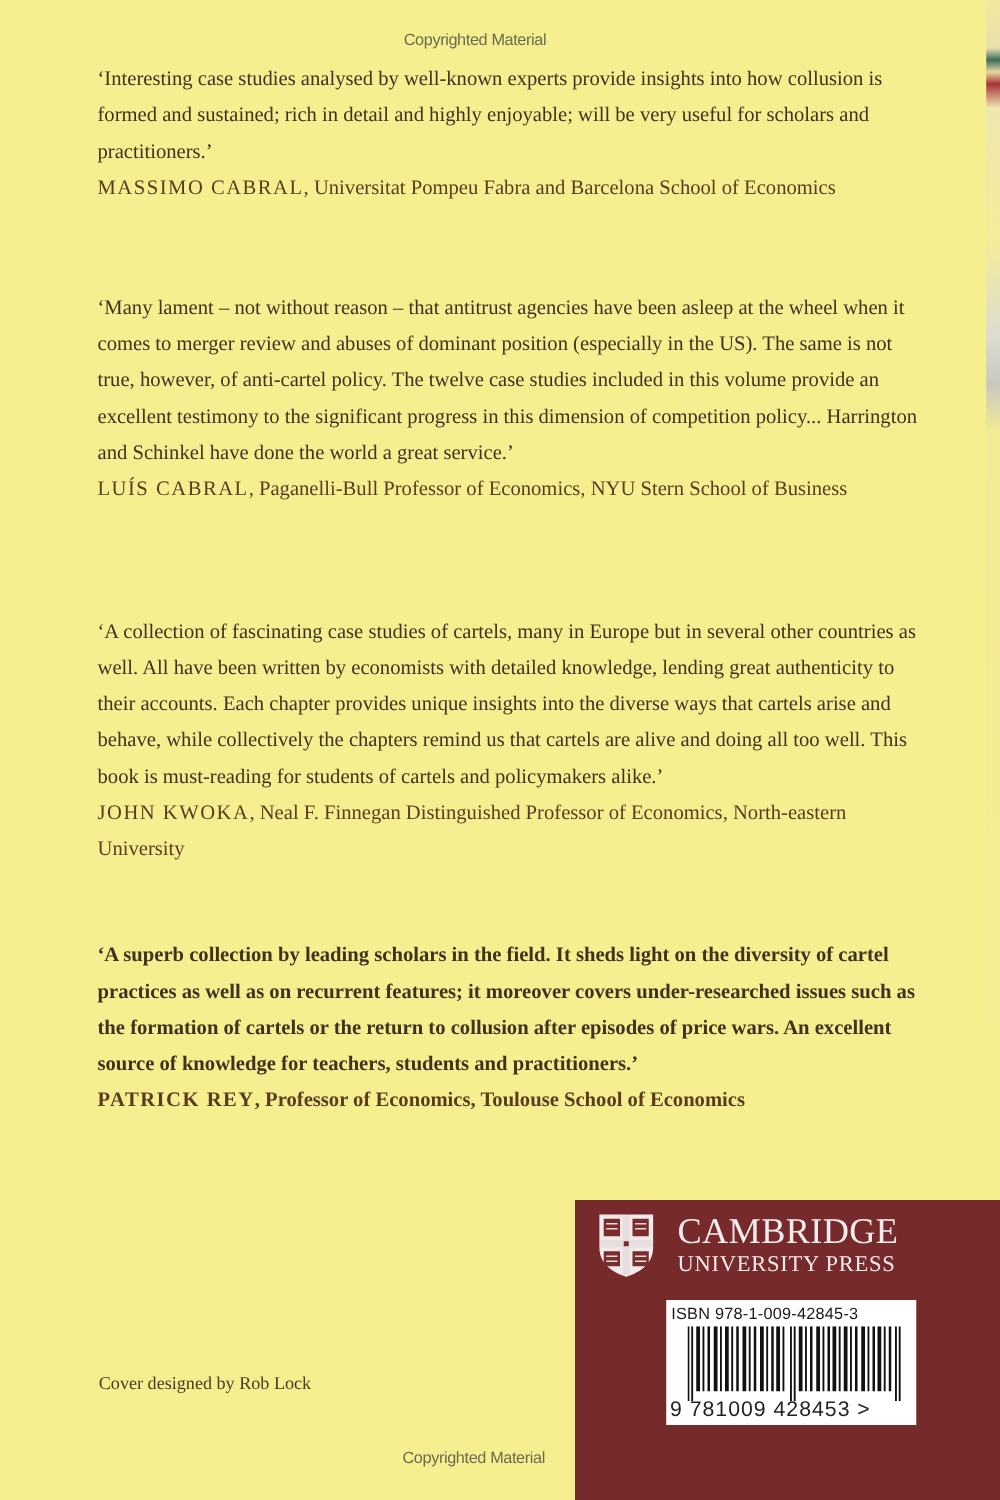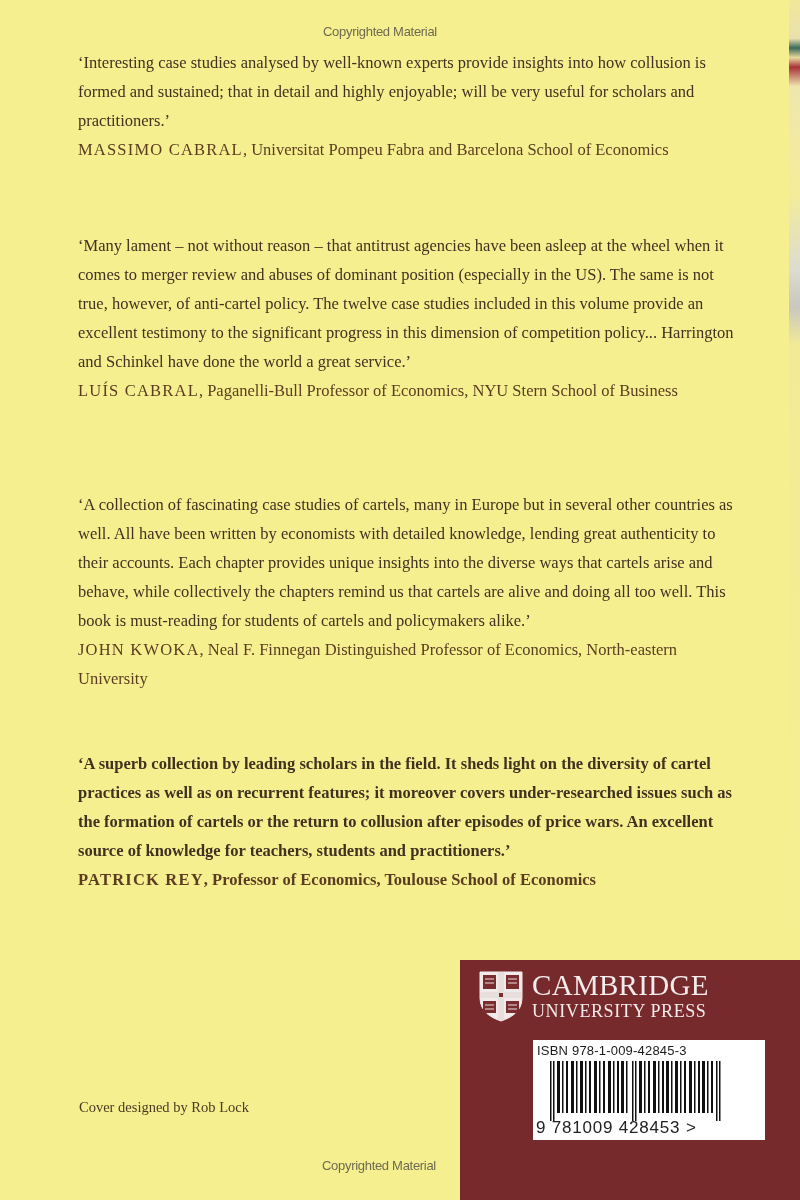--- a/index.html
+++ b/index.html
@@ -26,28 +26,28 @@
   }
   .blurb p { margin: 0; }
   .attrib { color: #5a3d20; }
   .attrib .name { letter-spacing: 1.2px; }
   .b1 { top: 48px; } .b2 { top: 231px; } .b3 { top: 490px; } .b4 { top: 749px; font-weight: bold; }
   .credit { position: absolute; left: 79px; top: 1099px; font-size: 14.5px; color: #4a3a22; }
   .press-panel {
     position: absolute; left: 460px; top: 960px; width: 340px; height: 240px;
     background: #772a2c;
   }
-  .logo-row { position: absolute; left: 18px; top: 10px; display: flex; align-items: center; }
+  .logo-row { position: absolute; left: 18px; top: 10px; display: flex; align-items: center; gap: 10px; }
   .shield { width: 46px; height: 52px; }
   .press-text { margin-left: 8px; color: #f4ecec; }
   .press-name { font-size: 29px; line-height: 28px; letter-spacing: 0.3px; }
   .press-sub { font-size: 18px; line-height: 20px; letter-spacing: 0.6px; margin-top: 2px; }
   .barcode-box {
     position: absolute; left: 73px; top: 80px; width: 200px; height: 100px;
-    background: #ffffff; color: #1a1a1a; padding-left: 32px;
+    background: #ffffff; color: #1a1a1a;
   }
   .isbn-label {
     position: absolute; left: 4px; top: 3px;
     font-family: "Liberation Sans", "DejaVu Sans", sans-serif; font-size: 13px; letter-spacing: 0.2px;
   }
   .bars { position: absolute; left: 17px; top: 21px; width: 176px; height: 60px; }
   .barcode-digits {
     position: absolute; left: 3px; top: 78px;
     font-family: "Liberation Sans", "DejaVu Sans", sans-serif; font-size: 17px; letter-spacing: 0.8px;
     color: #222;
@@ -55,21 +55,21 @@
 </style>
 </head>
 <body>
 
 <div class="page">
   <div class="right-strip"></div>
 
   <div class="watermark wm-top">Copyrighted Material</div>
 
   <div class="blurb b1">
-    <p>‘Interesting case studies analysed by well-known experts provide insights into how collusion is formed and sustained; that in detail and highly enjoyable; will be very useful for scholars and practitioners.’</p>
+    <p>‘Interesting case studies analysed by well-known experts provide insights into how collusion is formed and sustained; rich in detail and highly enjoyable; will be very useful for scholars and practitioners.’</p>
     <p class="attrib"><span class="name">MASSIMO CABRAL</span><span>, Universitat Pompeu Fabra and Barcelona School of Economics</span></p>
   </div>
 
   <div class="blurb b2">
     <p>‘Many lament – not without reason – that antitrust agencies have been asleep at the wheel when it comes to merger review and abuses of dominant position (especially in the US). The same is not true, however, of anti-cartel policy. The twelve case studies included in this volume provide an excellent testimony to the significant progress in this dimension of competition policy... Harrington and Schinkel have done the world a great service.’</p>
     <p class="attrib"><span class="name">LUÍS CABRAL</span><span>, Paganelli-Bull Professor of Economics, NYU Stern School of Business</span></p>
   </div>
 
   <div class="blurb b3">
     <p>‘A collection of fascinating case studies of cartels, many in Europe but in several other countries as well. All have been written by economists with detailed knowledge, lending great authenticity to their accounts. Each chapter provides unique insights into the diverse ways that cartels arise and behave, while collectively the chapters remind us that cartels are alive and doing all too well. This book is must-reading for students of cartels and policymakers alike.’</p>

